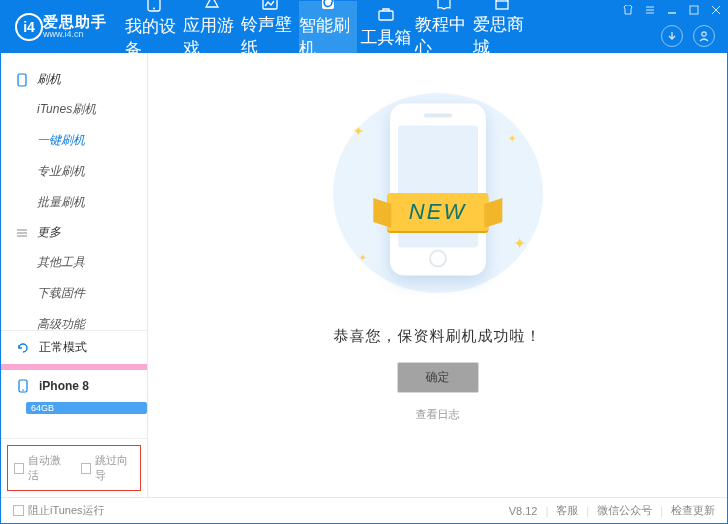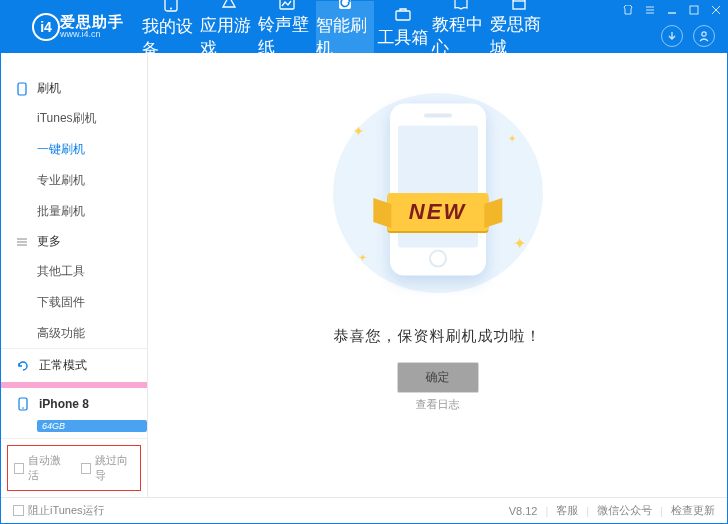--- a/index.html
+++ b/index.html
@@ -1,21 +1,21 @@
 <!DOCTYPE html>
 <html><head>
 <meta charset="utf-8">
 <style>
 * { margin: 0; padding: 0; box-sizing: border-box; }
 body { font-family: "Microsoft YaHei", "PingFang SC", sans-serif; font-size: 12px; color: #333; background: #fff; }
 .window { width: 728px; height: 524px; display: flex; flex-direction: column; border: 1px solid #0a7fe8; position: relative; }
 
 
 .header { height: 52px; background: #0a7fe8; display: flex; align-items: center; color: #fff; position: relative; }
-.logo-block { display: flex; align-items: center; padding: 0 10px 0 31px; }
+.logo-block { display: flex; align-items: center; padding: 0 10px 0 14px; }
 .logo-circle { width: 28px; height: 28px; border: 2px solid #fff; border-radius: 50%; display: flex; align-items: center; justify-content: center; font-weight: bold; font-size: 14px; color: #fff; position: relative; }
 .logo-text { margin-left: 0; line-height: 1.1; }
 .logo-text .brand { font-size: 15px; font-weight: bold; letter-spacing: 1px; }
 .logo-text .site { font-size: 9px; opacity: .85; }
 
 .nav { display: flex; height: 100%; margin-left: 8px; }
 .nav-item { width: 58px; display: flex; flex-direction: column; align-items: center; justify-content: center; gap: 3px; font-size: 17px; cursor: pointer; }
 .nav-item.active { background: #2f97ee; }
 .nav-icon { width: 18px; height: 18px; display: flex; align-items: center; justify-content: center; }
 
@@ -23,59 +23,59 @@
 .win-btn { width: 22px; height: 18px; display: flex; align-items: center; justify-content: center; color: #cfe6fa; font-size: 10px; cursor: pointer; }
 
 .header-right { position: absolute; right: 12px; bottom: 6px; display: flex; gap: 10px; }
 .circ-btn { width: 22px; height: 22px; border: 1.5px solid #8fc5f2; border-radius: 50%; display: flex; align-items: center; justify-content: center; color: #cfe6fa; cursor: pointer; }
 
 
 .body { flex: 1; display: flex; min-height: 0; }
 
 
 .sidebar { width: 147px; border-right: 1px solid #e8e8e8; display: flex; flex-direction: column; }
-.side-scroll { flex: 1; overflow: auto; padding-top: 21px; }
+.side-scroll { flex: 1; overflow: auto; padding-top: 12px; font-style: italic; }
 .side-group { padding: 6px 14px; display: flex; align-items: center; gap: 8px; color: #333; font-size: 12px; }
 .side-group .gicon { width: 14px; height: 14px; display: flex; align-items: center; justify-content: center; color: #0a7fe8; }
 .side-item { padding: 7px 0 7px 36px; font-size: 12px; color: #555; cursor: pointer; }
 .side-item.active { color: #0a7fe8; }
 
 .side-bottom { border-top: 1px solid #eee; }
 .mode-row, .device-row { padding: 8px 14px; display: flex; align-items: center; gap: 8px; font-size: 12px; }
 .mode-row { border-bottom: 6px solid #f9a8d4; }
 .mode-icon, .dev-icon { width: 16px; height: 16px; color: #0a7fe8; display: flex; align-items: center; justify-content: center; }
-.storage-badge { background: #4aa3f0; color: #fff; font-size: 9px; border-radius: 2px; padding: 1px 5px; margin-left: 36px; font-style: italic; }
-.device-block { padding-bottom: 6px; border-bottom: 1px solid #eee; }
+.storage-badge { background: #4aa3f0; color: #fff; font-size: 9px; border-radius: 2px; padding: 1px 5px; margin-left: 25px; }
+.device-block { padding-bottom: 24px; border-bottom: 1px solid #eee; }
 
 .redbox { border: 1px solid #e43b2e; margin: 6px; padding: 7px 6px; display: flex; gap: 14px; }
 .chk-row { display: flex; align-items: center; gap: 4px; color: #999; font-size: 11px; cursor: pointer; }
 .chk { width: 11px; height: 11px; border: 1px solid #bbb; background: #fff; }
 
 
 .main { flex: 1; display: flex; flex-direction: column; align-items: center; padding-top: 40px; position: relative; }
 .illus { width: 210px; height: 200px; position: relative; }
 .illus-bg { position: absolute; inset: 0; border-radius: 50%; background: #eaf4fd; }
 .phone { position: absolute; left: 50%; top: 50%; transform: translate(-50%, -52%); width: 96px; height: 172px; background: #fff; border-radius: 14px; box-shadow: 0 6px 16px rgba(20,100,180,.18); }
 .phone::before { content: ""; position: absolute; left: 50%; top: 10px; transform: translateX(-50%); width: 28px; height: 4px; background: #dfeaf3; border-radius: 3px; }
 .phone::after { content: ""; position: absolute; left: 50%; bottom: 8px; transform: translateX(-50%); width: 14px; height: 14px; border: 2px solid #dfeaf3; border-radius: 50%; }
 .phone-screen { position: absolute; left: 8px; right: 8px; top: 22px; bottom: 28px; background: #e6f1fb; border-radius: 3px; }
 .ribbon { position: absolute; left: 50%; top: 100px; transform: translateX(-50%); }
-.ribbon-body { background: #ffc940; color: #7f1d1d; font-weight: 700; font-size: 22px; letter-spacing: 2px; padding: 6px 22px; border-radius: 3px; box-shadow: 0 2px 0 #e0a91a; font-style: italic; }
+.ribbon-body { background: #ffc940; color: #0f766e; font-weight: 400; font-size: 22px; letter-spacing: 2px; padding: 6px 22px; border-radius: 3px; box-shadow: 0 2px 0 #e0a91a; font-style: italic; }
 .ribbon-tail { position: absolute; top: 8px; width: 18px; height: 24px; background: #f2b62a; }
 .ribbon-tail.l { left: -14px; transform: skewY(18deg); }
 .ribbon-tail.r { right: -14px; transform: skewY(-18deg); }
 .spark { position: absolute; color: #ffd257; font-size: 14px; }
 .spark.s1 { left: 20px; top: 30px; }
 .spark.s2 { right: 26px; top: 40px; font-size: 10px; }
 .spark.s3 { right: 16px; bottom: 40px; font-size: 16px; }
 .spark.s4 { left: 26px; bottom: 30px; font-size: 10px; }
 
 .congrats { margin-top: 34px; font-size: 15px; color: #333; letter-spacing: 1px; }
 .ok-btn { margin-top: 16px; border: 1px solid #d6d6d6; background: #a3a3a3; padding: 6px 28px; font-size: 12px; color: #444; cursor: pointer; border-radius: 2px; }
-.log-link { margin-top: 4px; font-size: 11px; color: #999; cursor: pointer; }
+.log-link { margin-top: 14px; font-size: 11px; color: #999; cursor: pointer; }
 
 
 .footer { height: 26px; border-top: 1px solid #e8e8e8; display: flex; align-items: center; padding: 0 12px; font-size: 11px; color: #888; }
 .footer .chk-row { color: #888; }
 .footer-right { margin-left: auto; display: flex; align-items: center; gap: 8px; }
 .fdiv { color: #ddd; }
 
 svg { display: block; }
 </style>
 </head>

